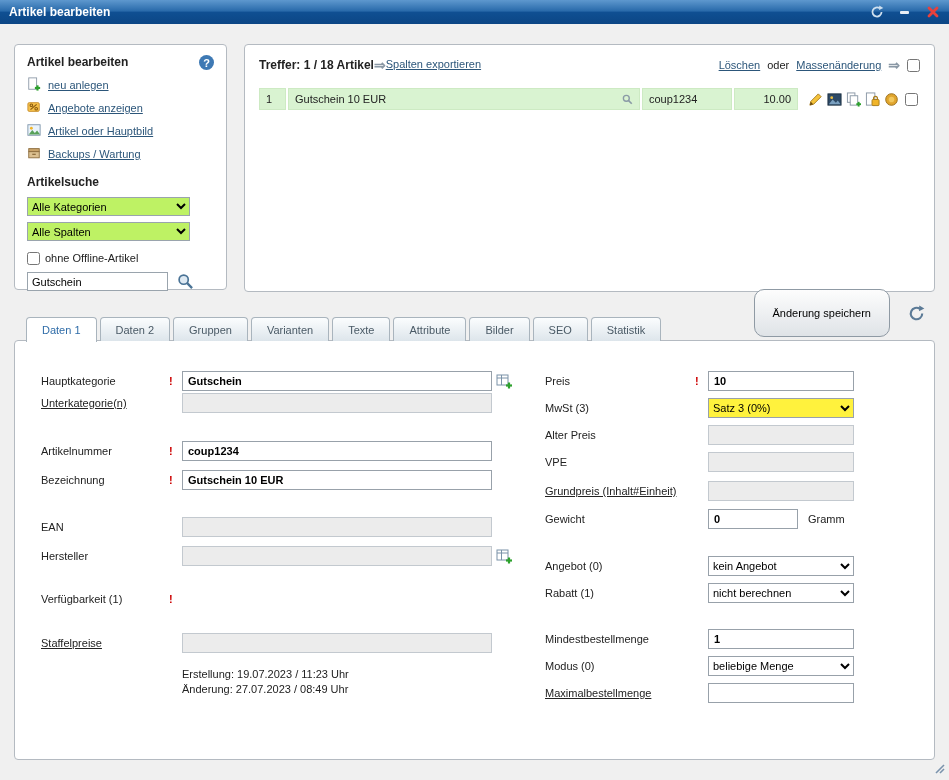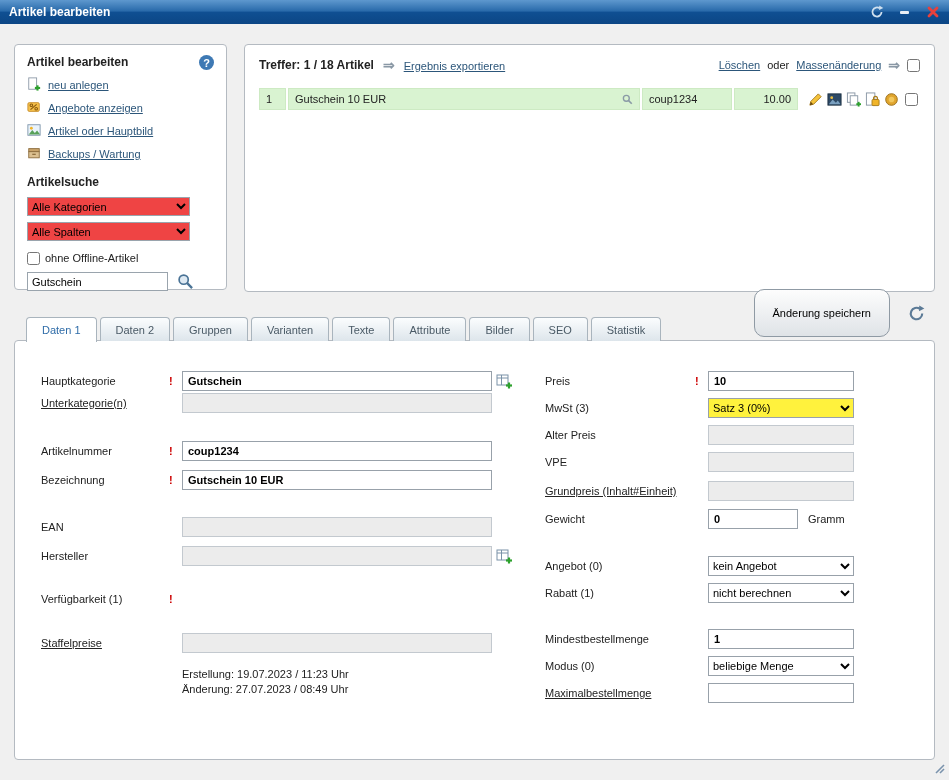--- a/index.html
+++ b/index.html
@@ -28,28 +28,28 @@
   
   .sidebar{left:14px;top:44px;width:213px;height:246px;padding:10px 12px}
   .side-head{display:flex;align-items:flex-start;margin-bottom:6px}
   .side-title{font-weight:bold;font-size:12px}
   .help{margin-left:auto;width:15px;height:15px;border-radius:50%;background:#3e79b4;color:#fff;
         font-weight:bold;font-size:11px;display:flex;align-items:center;justify-content:center;cursor:pointer}
   .help::after{content:"?"}
   .side-link{display:flex;align-items:center;gap:7px;margin:7px 0;cursor:pointer}
   .side-heading{font-weight:bold;font-size:12px;margin:13px 0 5px}
   .side-select{width:163px;height:19px;font-size:11px;margin:3px 0;border:1px solid #9aa4ad;
-               background:#ef4444;font-family:"Liberation Sans",sans-serif}
+               background:#bef264;font-family:"Liberation Sans",sans-serif}
   .side-check{display:flex;align-items:flex-start;gap:5px;margin:8px 0 4px;cursor:pointer}
   .side-search{display:flex;align-items:center;gap:9px;margin-top:7px}
   .side-input{width:141px;height:19px;border:1px solid #9aa4ad;padding:0 4px;font-size:11px;
               font-family:"Liberation Sans",sans-serif}
   
   .results{left:244px;top:44px;width:691px;height:248px;padding:13px 14px}
-  .results-header{display:flex;align-items:flex-end;gap:9px}
+  .results-header{display:flex;align-items:flex-start;gap:0}
   .results-right{margin-left:auto;display:flex;align-items:center;gap:7px}
   .result-row{display:flex;align-items:center;margin-top:16px;gap:2px;height:22px;cursor:pointer}
   .cell{background:#d9f3d1;border:1px solid #cdeac3;height:22px;display:flex;align-items:center;padding:0 6px}
   .cell.idx{width:27px}
   .cell.name{flex:1;justify-content:space-between}
   .cell.sku{width:90px}
   .cell.price{width:64px;justify-content:flex-end}
   .row-icons{display:flex;gap:4px;align-items:center;margin:0 4px 0 8px}
   .row-icons span{cursor:pointer;display:flex}
   .row-check{margin-left:auto;margin-right:2px}
@@ -182,21 +182,21 @@
           <line x1="9.6" y1="9.6" x2="14.2" y2="14.2" stroke="#4a7396" stroke-width="2.2"></line>
         </svg>
     </span>
   </div>
 </div>
 
 <div class="panel results">
   <div class="results-header">
     <span class="bold">Treffer: 1 / 18 Artikel</span>
     <span class="arrow">⇒</span>
-    <a class="lnk">Ergebnis exportieren</a>
+    <a class="lnk">Spalten exportieren</a>
     <div class="results-right">
       <a class="lnk">Löschen</a>
       <span>oder</span>
       <a class="lnk">Massenänderung</a>
       <span class="arrow">⇒</span>
       <input type="checkbox" style="">
     </div>
   </div>
 
   <div class="result-row">

